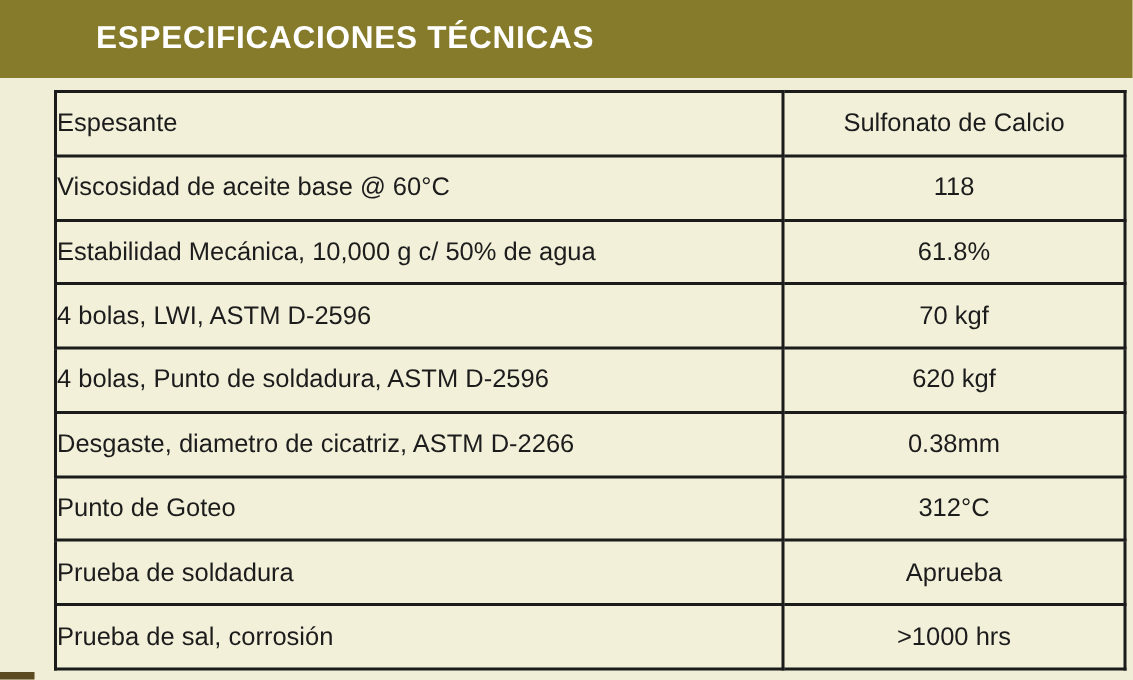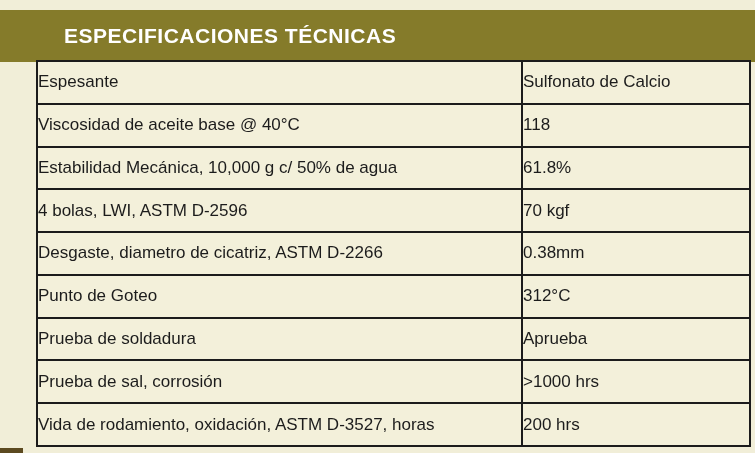--- a/index.html
+++ b/index.html
@@ -9,21 +9,21 @@
   body {
     width: 755px;
     height: 453px;
     background: #F1EED8;
     position: relative;
     overflow: hidden;
     font-family: "Liberation Sans", sans-serif;
   }
   .titlebar {
     position: absolute;
-    top: 10px;
+    top: 0;
     left: 0;
     width: 755px;
     height: 52px;
     background: #857B2A;
   }
   .titlebar h1 {
     margin: 0;
     padding: 0 0 0 64px;
     line-height: 52px;
     font-size: 21px;
@@ -55,21 +55,21 @@
     overflow: hidden;
     white-space: nowrap;
   }
   td.label {
     width: 483px;
     padding-left: 10px;
     text-align: left;
   }
   td.value {
     width: 226px;
-    text-align: left;
+    text-align: center;
     border-left-width: 3px;
   }
   .corner-decoration {
     position: absolute;
     left: 0;
     bottom: 0;
     width: 23px;
     height: 5px;
     background: #5C4A20;
   }
@@ -82,48 +82,48 @@
 </div>
 
 <div class="table-wrap">
   <table class="spec">
     <tbody>
       <tr>
         <td class="label">Espesante</td>
         <td class="value">Sulfonato de Calcio</td>
       </tr>
       <tr>
-        <td class="label">Viscosidad de aceite base @ 40°C</td>
+        <td class="label">Viscosidad de aceite base @ 60°C</td>
         <td class="value">118</td>
       </tr>
       <tr>
         <td class="label">Estabilidad Mecánica, 10,000 g c/ 50% de agua</td>
         <td class="value">61.8%</td>
       </tr>
       <tr>
         <td class="label">4 bolas, LWI, ASTM D-2596</td>
         <td class="value">70 kgf</td>
+      </tr>
+      <tr>
+        <td class="label">4 bolas, Punto de soldadura, ASTM D-2596</td>
+        <td class="value">620 kgf</td>
       </tr>
       <tr>
         <td class="label">Desgaste, diametro de cicatriz, ASTM D-2266</td>
         <td class="value">0.38mm</td>
       </tr>
       <tr>
         <td class="label">Punto de Goteo</td>
         <td class="value">312°C</td>
       </tr>
       <tr>
         <td class="label">Prueba de soldadura</td>
         <td class="value">Aprueba</td>
       </tr>
       <tr>
         <td class="label">Prueba de sal, corrosión</td>
         <td class="value">&gt;1000 hrs</td>
       </tr>
-      <tr>
-        <td class="label">Vida de rodamiento, oxidación, ASTM D-3527, horas</td>
-        <td class="value">200 hrs</td>
-      </tr>
     </tbody>
   </table>
 </div>
 
 <div class="corner-decoration"></div>
 
 </body></html>

